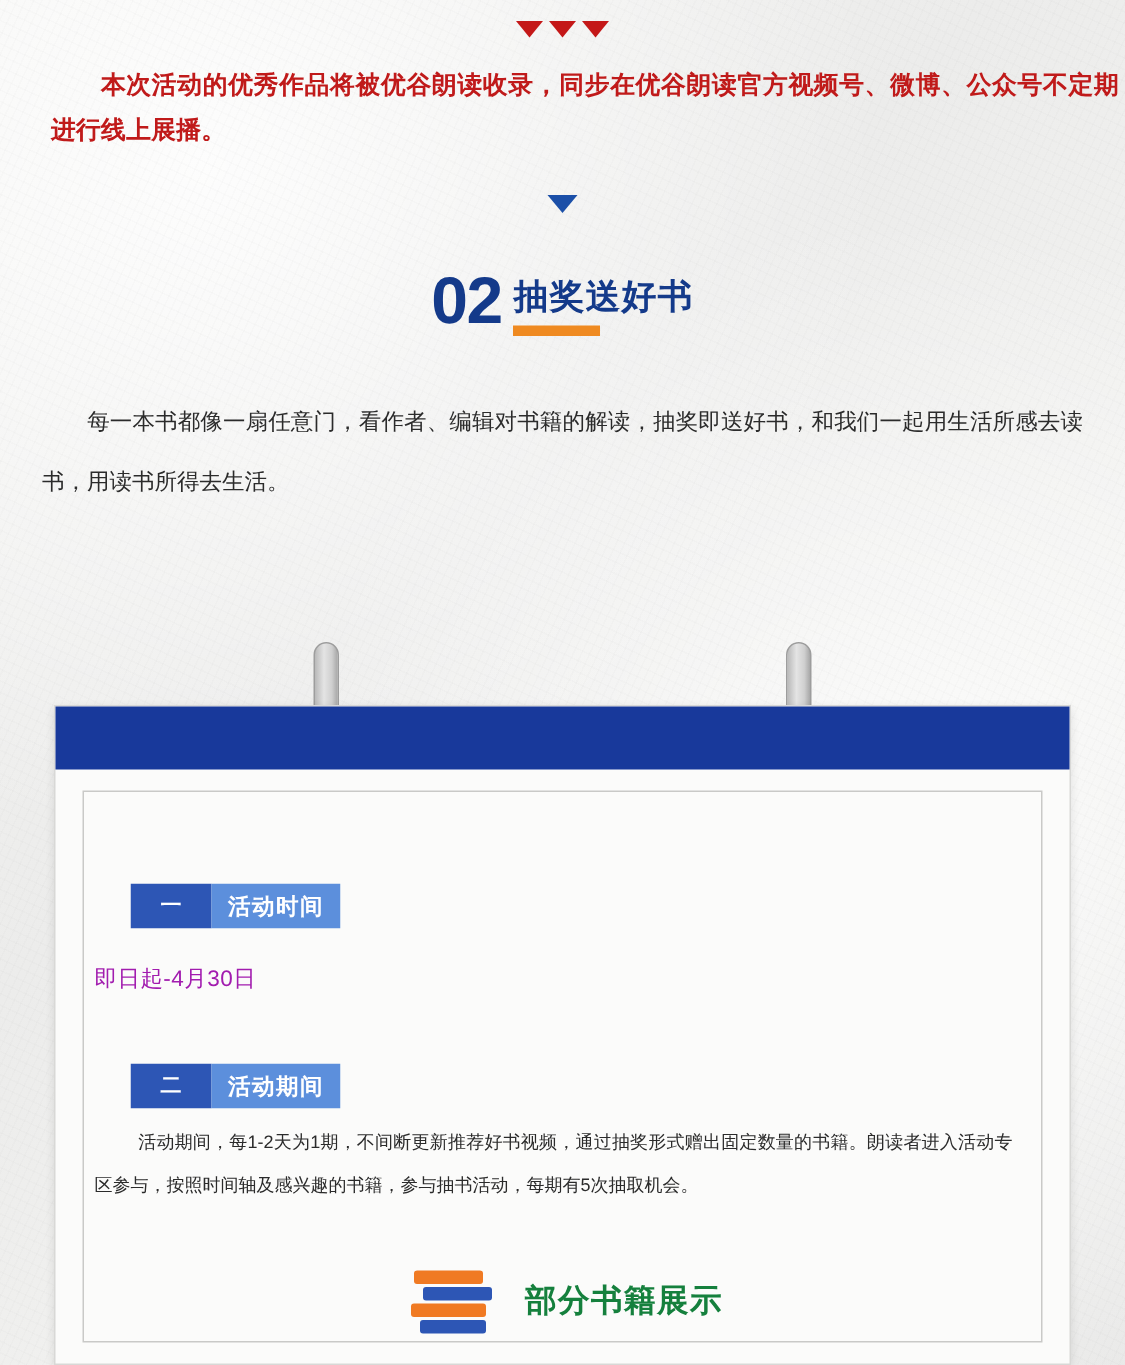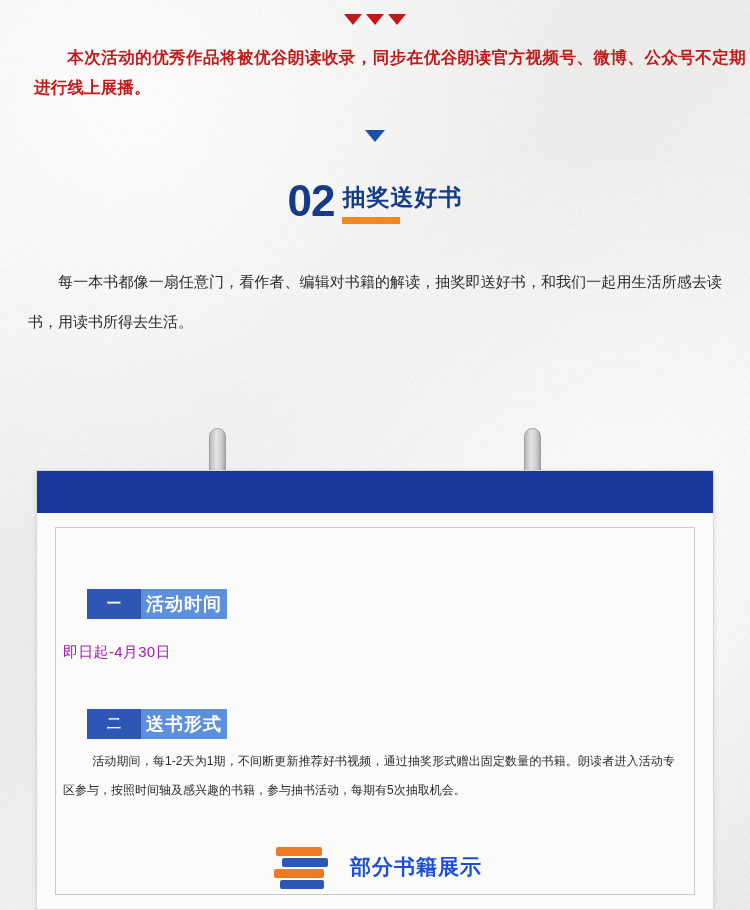--- a/index.html
+++ b/index.html
@@ -210,21 +210,21 @@
     font-size: 14px;
     font-weight: bold;
     display: flex;
     align-items: center;
     justify-content: center;
   }
   .chip .txt {
     flex: 1;
     background: #5c8fdc;
     color: #ffffff;
-    font-size: 18px;
+    font-size: 15px;
     font-weight: bold;
     display: flex;
     align-items: center;
     justify-content: center;
     letter-spacing: 1px;
   }
   .chip1 { left: 50px; top: 76px; }
   .chip2 { left: 50px; top: 196px; }
 
   .date-line {
@@ -269,21 +269,21 @@
     position: absolute;
     border-radius: 2px;
   }
   .bk1 { left: 6px;  top: 6px;  width: 46px; height: 9px;  background: #f07a23; }
   .bk2 { left: 12px; top: 17px; width: 46px; height: 9px;  background: #2d56b5; }
   .bk3 { left: 4px;  top: 28px; width: 50px; height: 9px;  background: #f07a23; }
   .bk4 { left: 10px; top: 39px; width: 44px; height: 9px;  background: #2d56b5; }
   .books-title {
     font-size: 21px;
     font-weight: bold;
-    color: #1d4ed8;
+    color: #15803d;
     letter-spacing: 1px;
   }
 </style>
 </head>
 <body>
 
 <div class="page">
 
   <div class="triple-arrow">
     <span class="tri"></span><span class="tri"></span><span class="tri"></span>
@@ -315,21 +315,21 @@
 
       <div class="chip chip1">
         <div class="num">一</div>
         <div class="txt">活动时间</div>
       </div>
 
       <div class="date-line">即日起-4月30日</div>
 
       <div class="chip chip2">
         <div class="num">二</div>
-        <div class="txt">送书形式</div>
+        <div class="txt">活动期间</div>
       </div>
 
       <div class="body-para"><span class="indent"></span><span>活动期间，每1-2天为1期，不间断更新推荐好书视频，通过抽奖形式赠出固定数量的书籍。朗读者进入活动专区参与，按照时间轴及感兴趣的书籍，参与抽书活动，每期有5次抽取机会。</span></div>
 
       <div class="books-row">
         <div class="books-icon">
           <div class="bk bk1"></div>
           <div class="bk bk2"></div>
           <div class="bk bk3"></div>
           <div class="bk bk4"></div>

